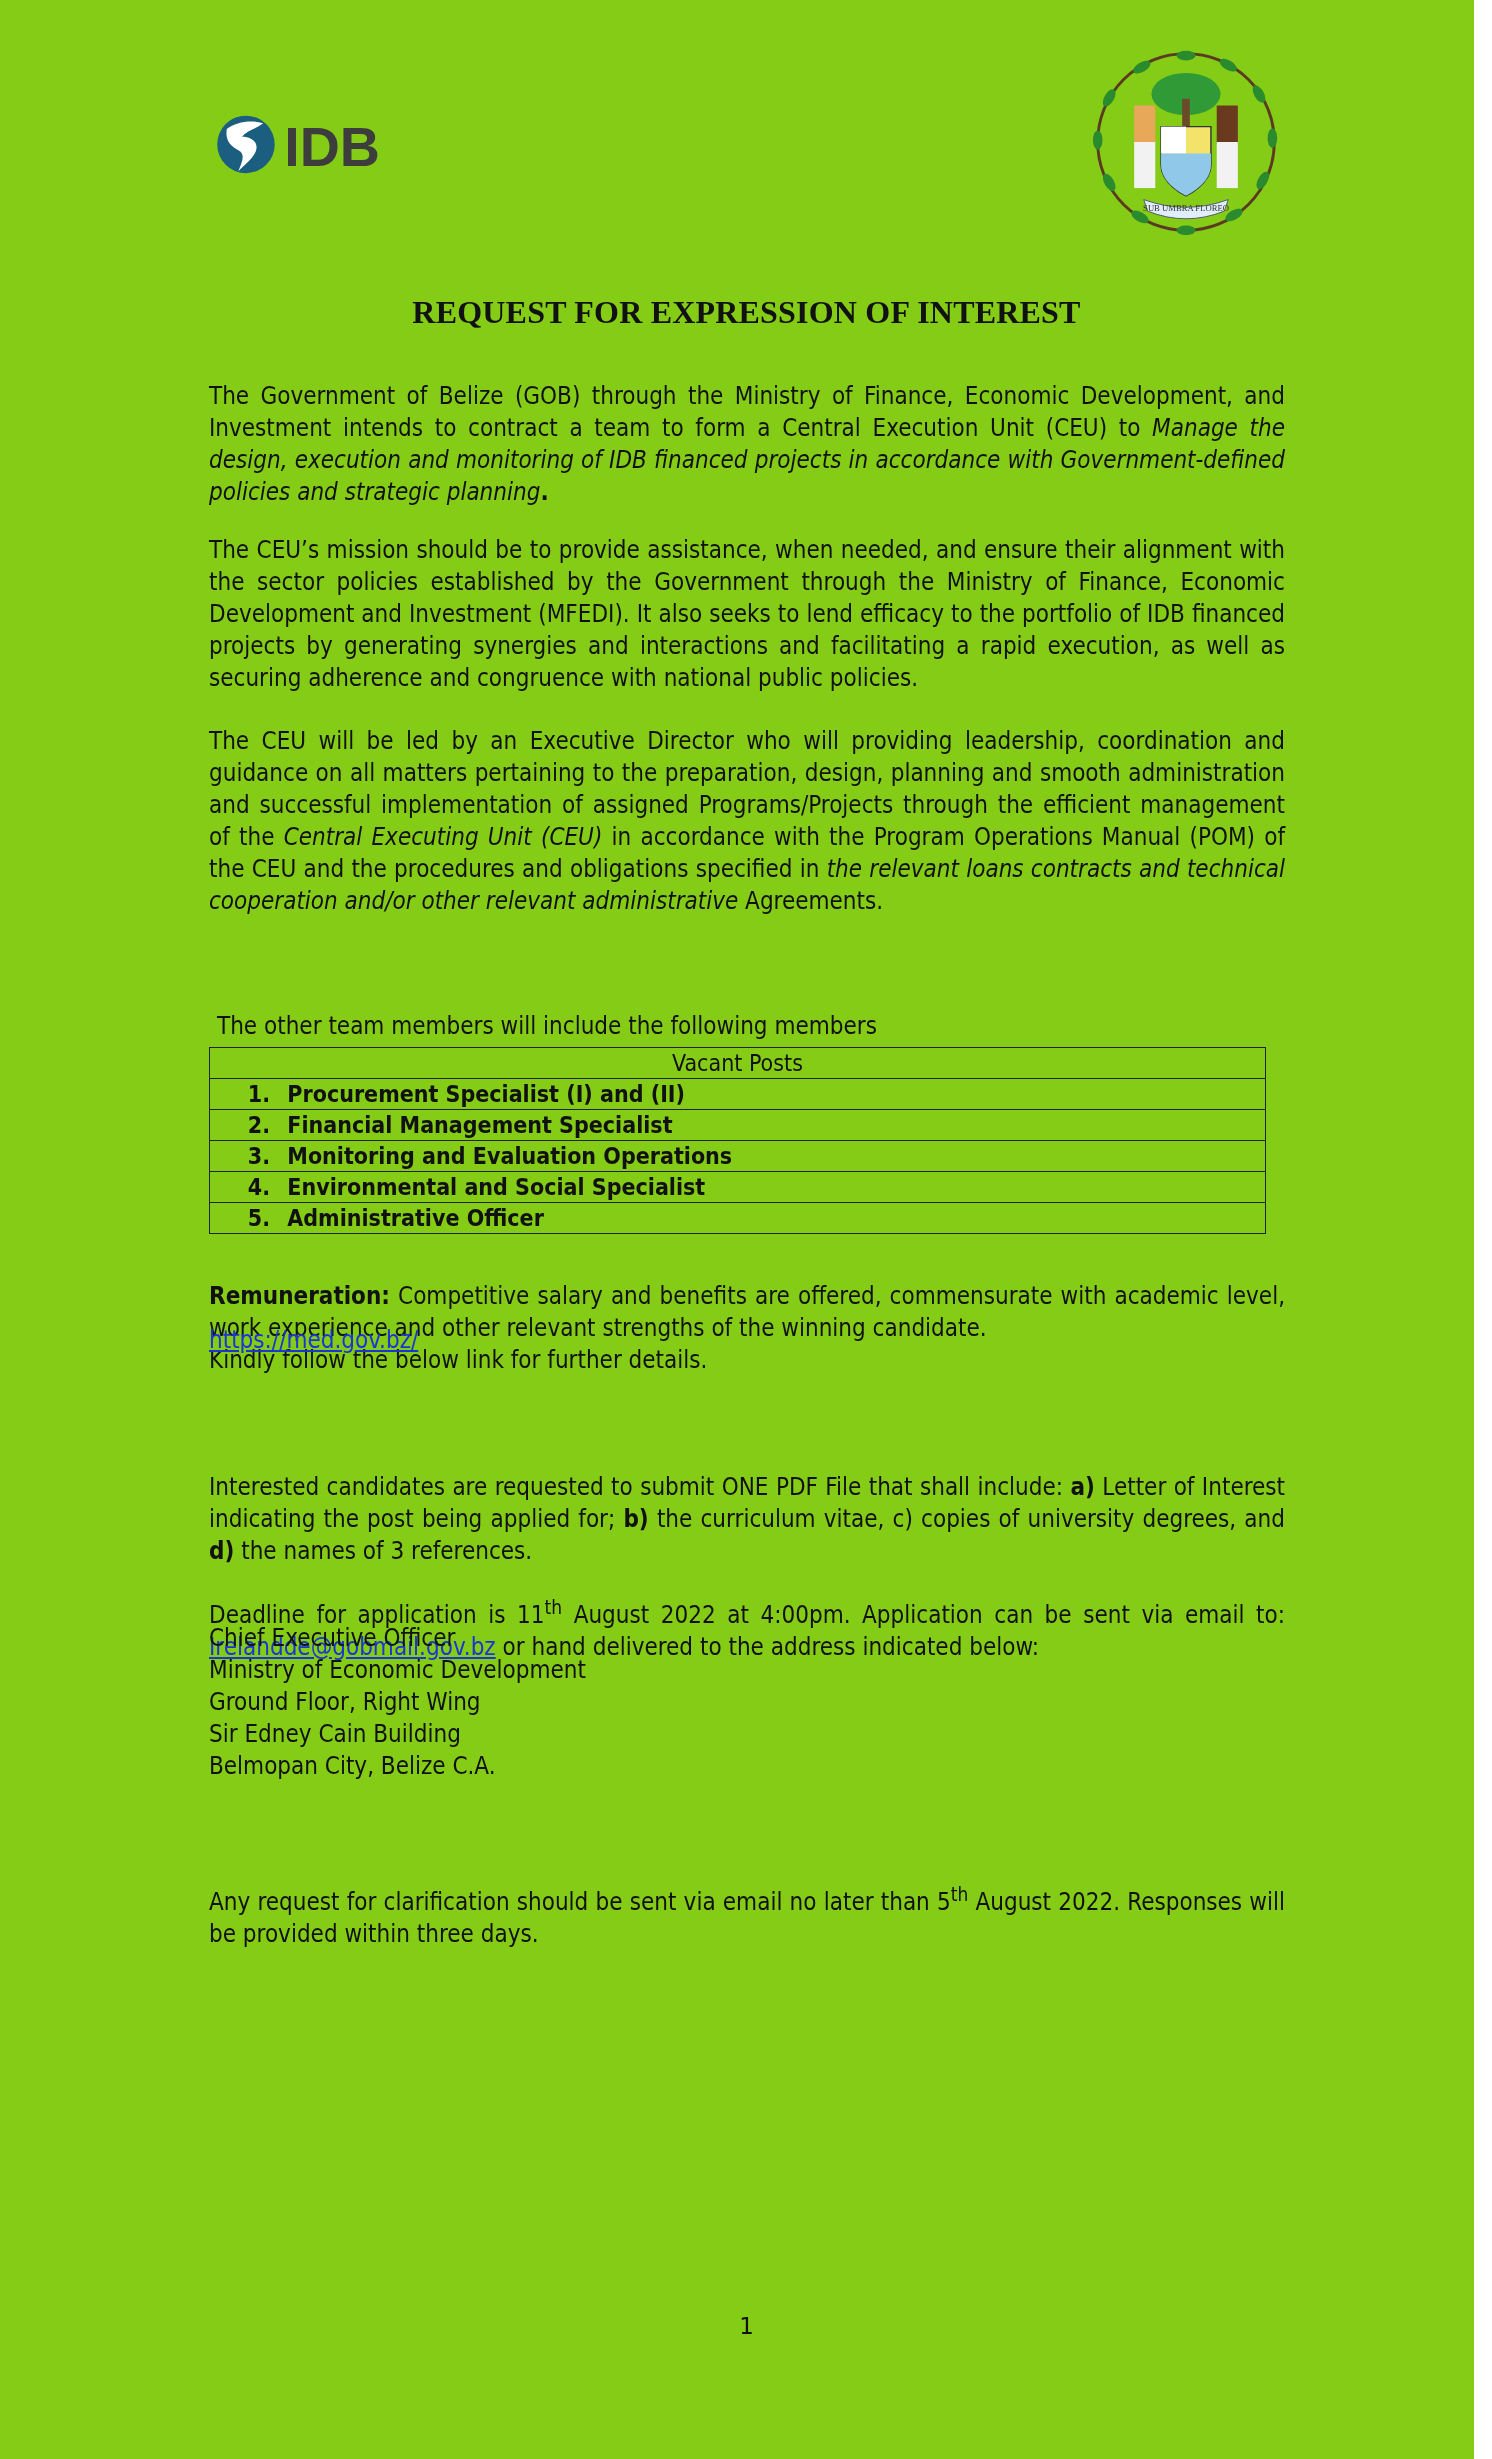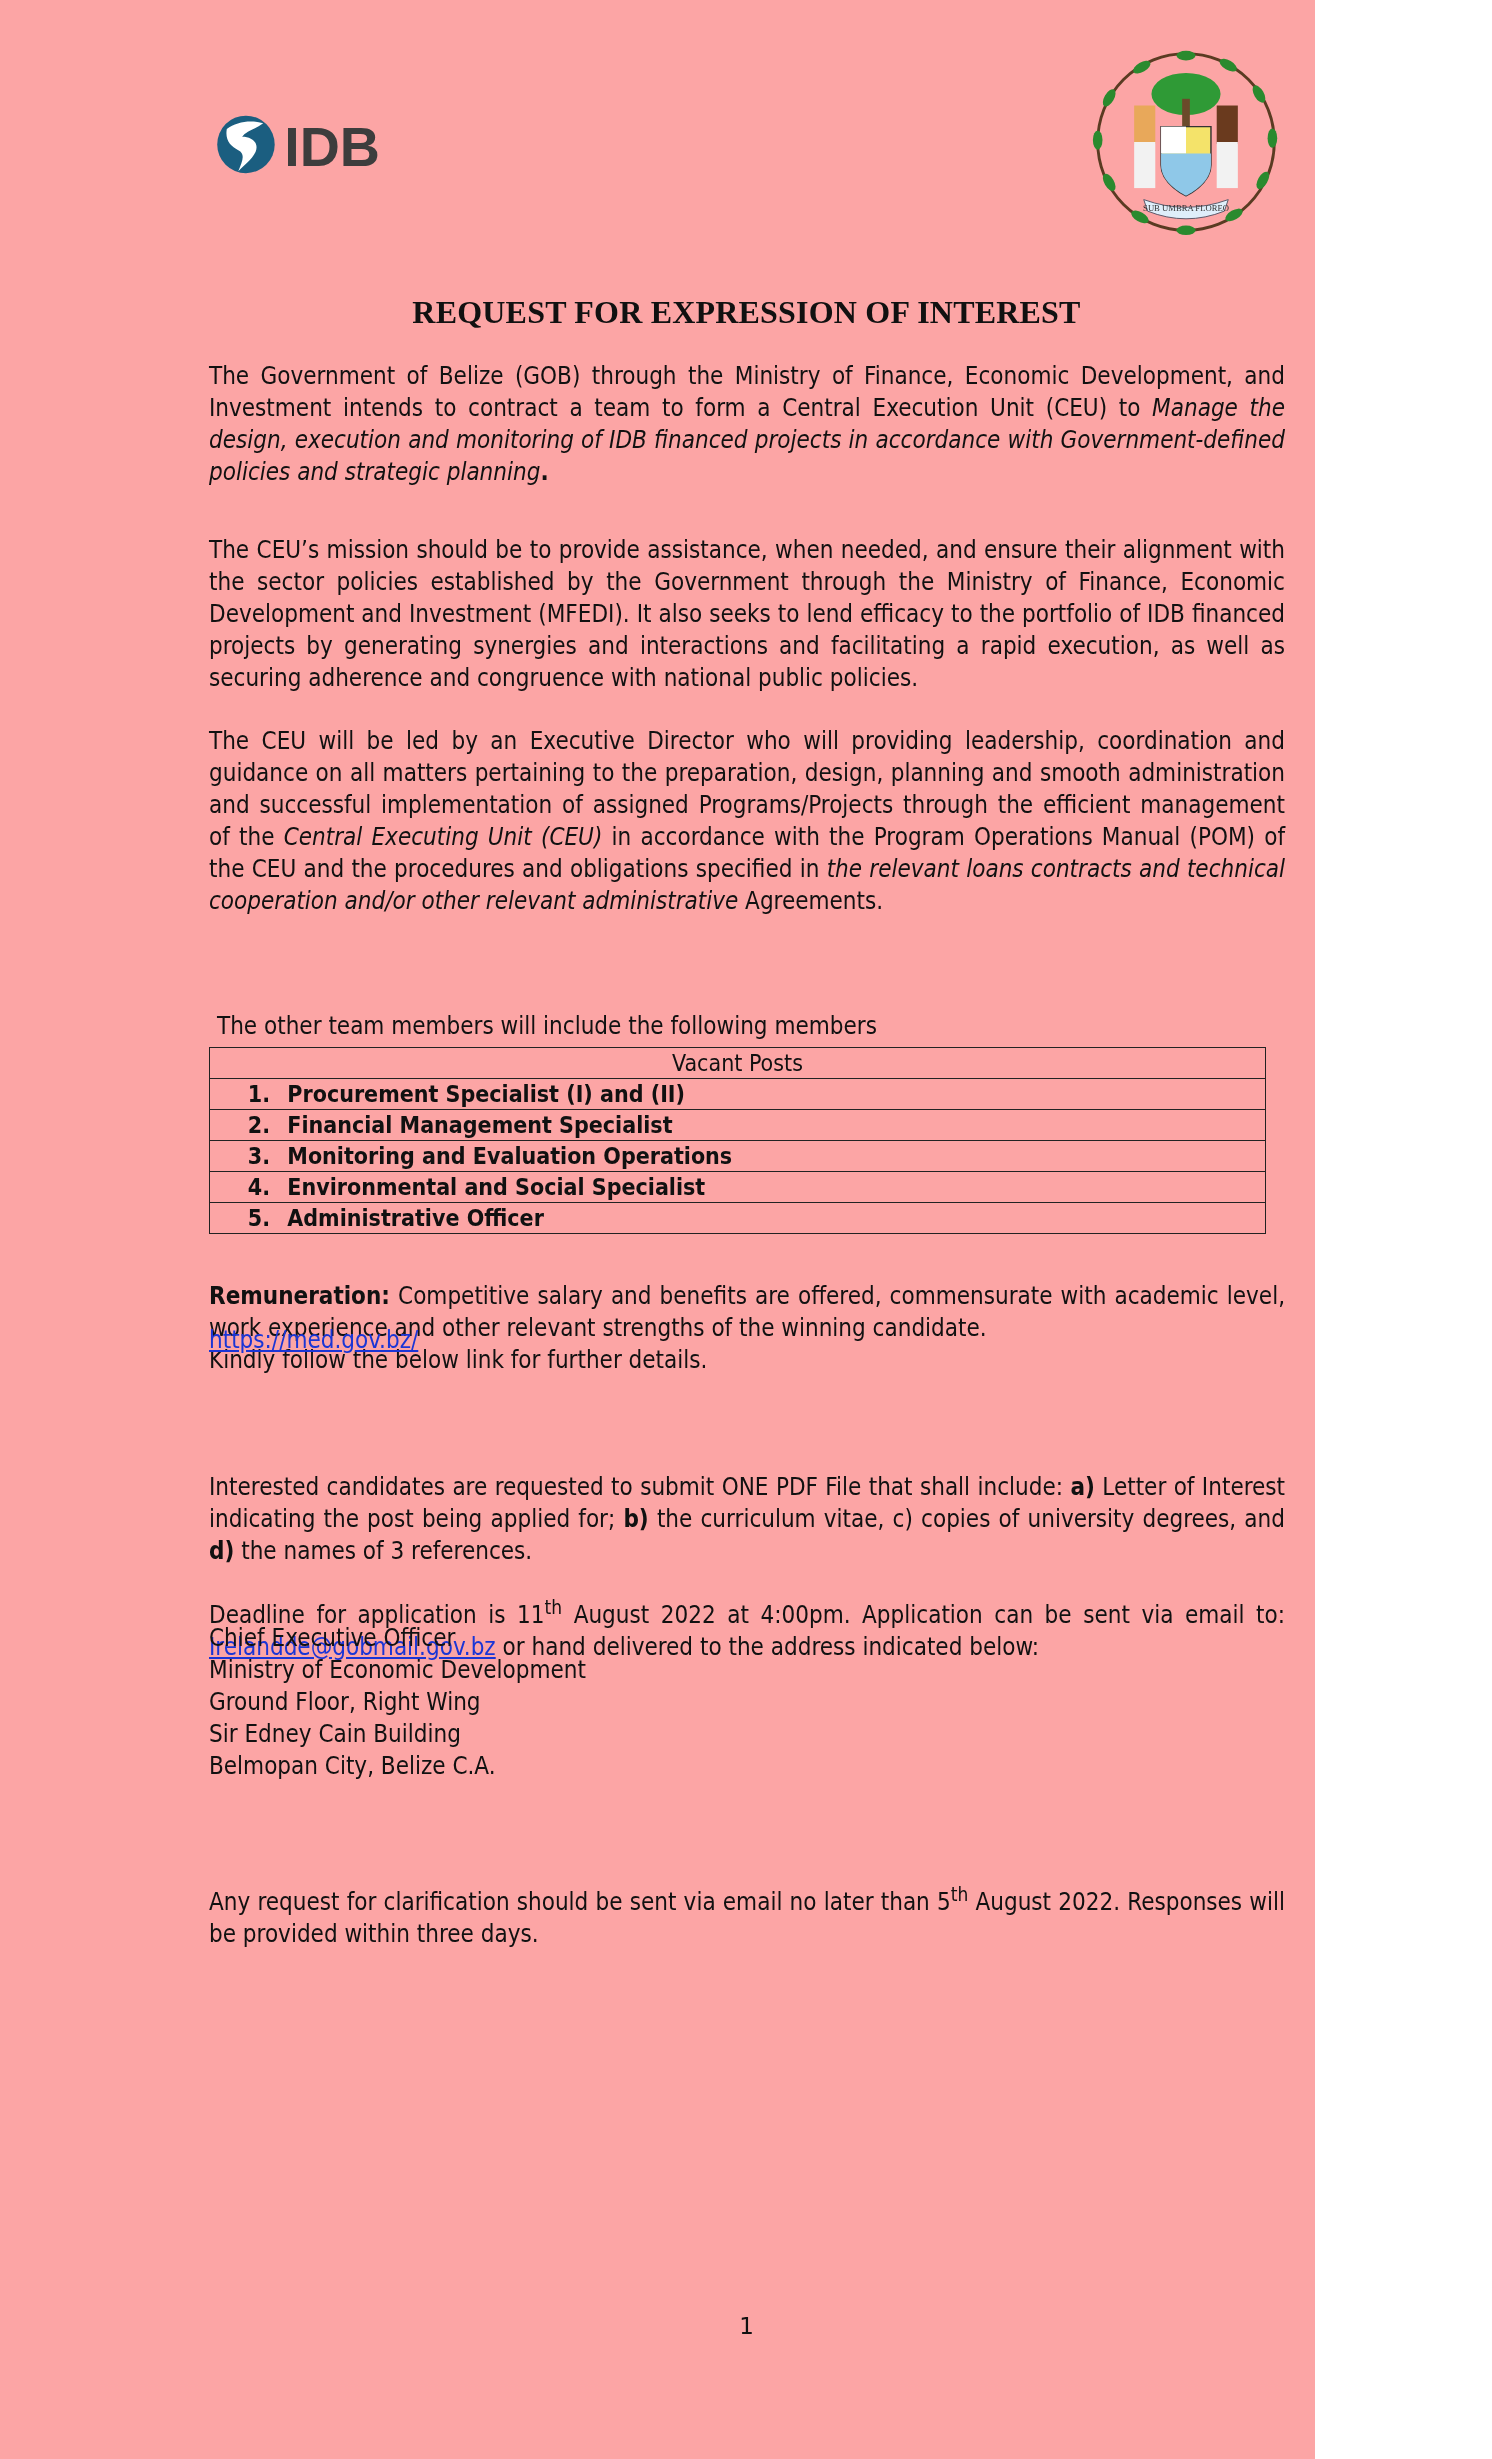--- a/index.html
+++ b/index.html
@@ -1,17 +1,17 @@
 <!DOCTYPE html>
 <html><head>
 <meta charset="utf-8">
 <style>
   html, body { margin:0; padding:0; background:#ffffff; }
   body { width:1493px; height:2459px; position:relative; overflow:hidden; color:#111; }
-  .page { position:absolute; left:0; top:0; width:1315px; height:2459px; background:#fca5a5; }
+  .page { position:absolute; left:0; top:0; width:1474px; height:2459px; background:#84cc16; }
   .body-text { font-family:"DejaVu Sans Condensed","Liberation Sans", sans-serif; font-size:24px; line-height:32px; color:#111; }
   .para { position:absolute; left:209px; width:1076px; text-align:justify; margin:0; }
   .para.left { text-align:left; }
   em { font-style:italic; }
   b { font-weight:bold; }
   .logo-idb { position:absolute; left:213px; top:108px; width:202px; height:69px; }
   .coat { position:absolute; left:1084px; top:46px; width:204px; height:192px; }
   .title { position:absolute; left:0; width:1493px; top:294px; text-align:center; font-family:"Liberation Serif", serif; font-weight:bold; font-size:32px; letter-spacing:0.2px; color:#111; margin:0; }
   table.posts { position:absolute; left:209px; top:1047px; width:1057px; border-collapse:collapse; font-family:"DejaVu Sans Condensed","Liberation Sans", sans-serif; font-weight:bold; font-size:23px; }
   table.posts th, table.posts td { border:1.9px solid #222; height:30px; padding:0; }
@@ -61,21 +61,21 @@
       <rect x="52" y="100" width="22" height="48" fill="#f2f2f2"></rect>
       <rect x="138" y="62" width="22" height="40" fill="#6a3a1e"></rect>
       <rect x="138" y="100" width="22" height="48" fill="#f2f2f2"></rect>
       <path d="M62 160 Q106 176 150 160 L146 172 Q106 188 66 172 Z" fill="#dfeefa" stroke="#556" stroke-width="1"></path>
       <text x="106" y="172" text-anchor="middle" font-family="Liberation Serif, serif" font-size="9" fill="#333">SUB UMBRA FLOREO</text>
     </svg>
   </div>
 
   <h1 class="title">REQUEST FOR EXPRESSION OF INTEREST</h1>
 
-  <p class="para body-text" style="top:360px;"><span>The Government of Belize (GOB) through the Ministry of Finance, Economic Development, and Investment intends to contract a team to form a Central Execution Unit (CEU) to </span><em>Manage the design, execution and monitoring of IDB financed projects in accordance with Government-defined policies and strategic planning</em><b>.</b></p>
+  <p class="para body-text" style="top:380px;"><span>The Government of Belize (GOB) through the Ministry of Finance, Economic Development, and Investment intends to contract a team to form a Central Execution Unit (CEU) to </span><em>Manage the design, execution and monitoring of IDB financed projects in accordance with Government-defined policies and strategic planning</em><b>.</b></p>
 
   <p class="para body-text" style="top:534px;">The CEU’s mission should be to provide assistance, when needed, and ensure their alignment with the sector policies established by the Government through the Ministry of Finance, Economic Development and Investment (MFEDI).  It also seeks to lend efficacy to the portfolio of IDB financed projects by generating synergies and interactions and facilitating a rapid execution, as well as securing adherence and congruence with national public policies.</p>
 
   <p class="para body-text" style="top:725px;"><span>The CEU will be led by an Executive Director who will providing leadership, coordination and guidance on all matters pertaining to the preparation, design, planning and smooth administration and successful implementation of assigned Programs/Projects through the efficient management of the </span><em>Central Executing Unit (CEU)</em><span> in accordance with the Program Operations Manual (POM) of the CEU and the procedures and obligations specified in </span><em>the relevant loans contracts and technical cooperation and/or other relevant administrative</em><span> Agreements.</span></p>
 
   <p class="para body-text left" style="top:1010px; left:217px;">The other team members will include the following members</p>
 
   <table class="posts">
     <thead>
       <tr>

